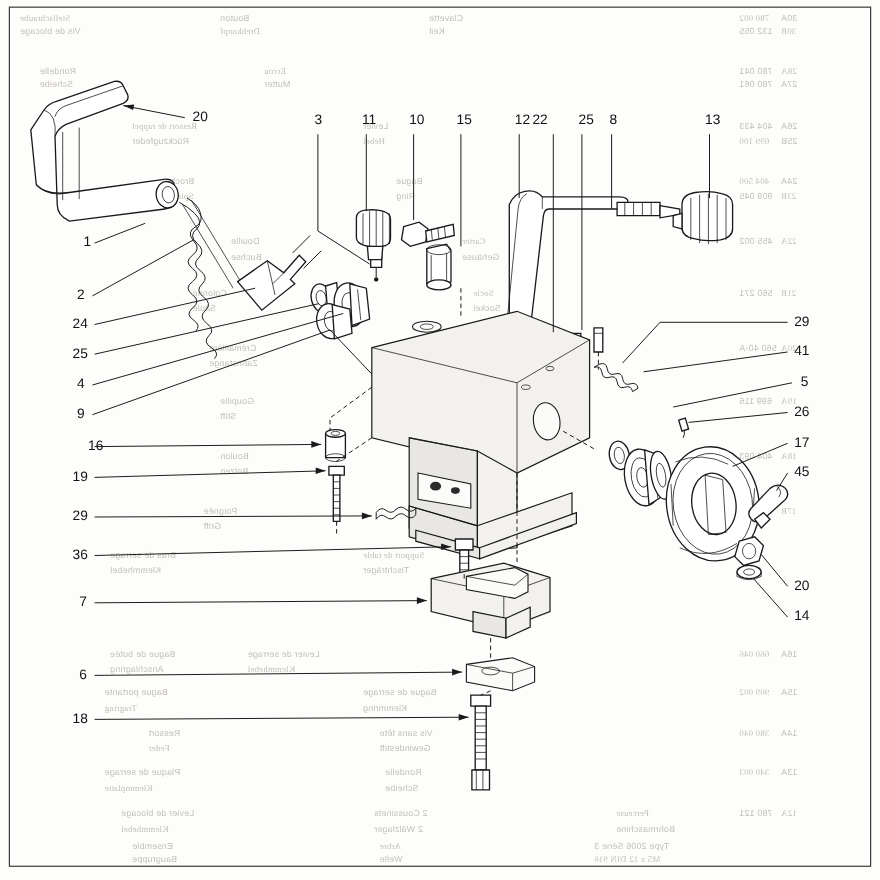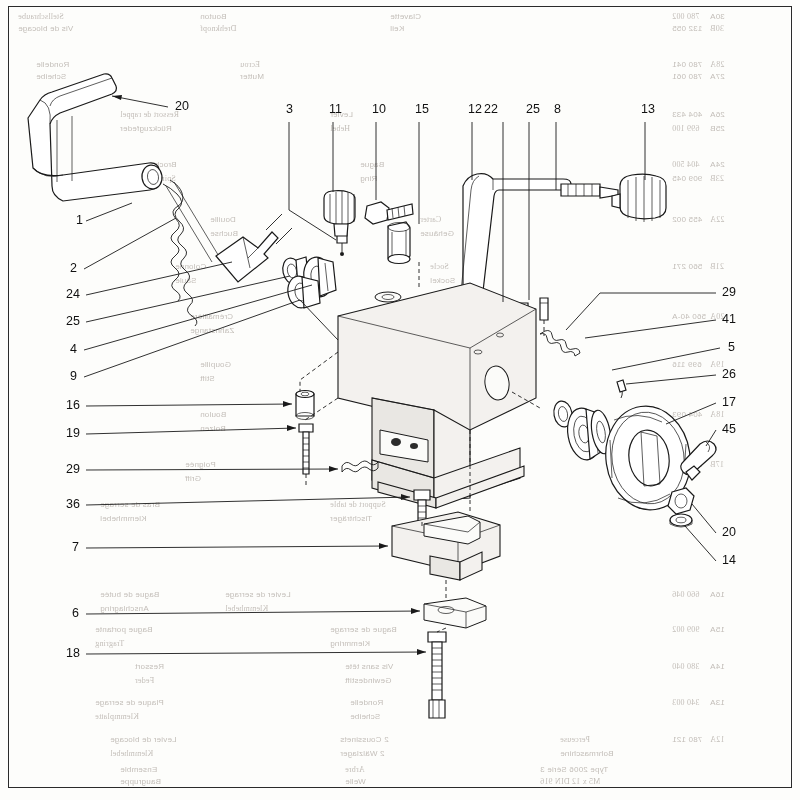--- a/index.html
+++ b/index.html
@@ -499,21 +499,21 @@
       <div class="callout" style="left: 484px; top: 102px;">22</div>
       <div class="callout" style="left: 526px; top: 102px;">25</div>
       <div class="callout" style="left: 554px; top: 102px;">8</div>
       <div class="callout" style="left: 641px; top: 102px;">13</div>
       <div class="callout" style="left: 76px; top: 213px;">1</div>
       <div class="callout" style="left: 70px; top: 261px;">2</div>
       <div class="callout" style="left: 66px; top: 287px;">24</div>
       <div class="callout" style="left: 66px; top: 314px;">25</div>
       <div class="callout" style="left: 70px; top: 342px;">4</div>
       <div class="callout" style="left: 70px; top: 369px;">9</div>
-      <div class="callout" style="left: 66px; top: 398px;">16</div>
+      <div class="callout" style="left: 80px; top: 398px;">16</div>
       <div class="callout" style="left: 66px; top: 426px;">19</div>
       <div class="callout" style="left: 66px; top: 462px;">29</div>
       <div class="callout" style="left: 66px; top: 497px;">36</div>
       <div class="callout" style="left: 72px; top: 540px;">7</div>
       <div class="callout" style="left: 72px; top: 606px;">6</div>
       <div class="callout" style="left: 66px; top: 646px;">18</div>
       <div class="callout" style="left: 722px; top: 285px;">29</div>
       <div class="callout" style="left: 722px; top: 312px;">41</div>
       <div class="callout" style="left: 728px; top: 340px;">5</div>
       <div class="callout" style="left: 722px; top: 367px;">26</div>

